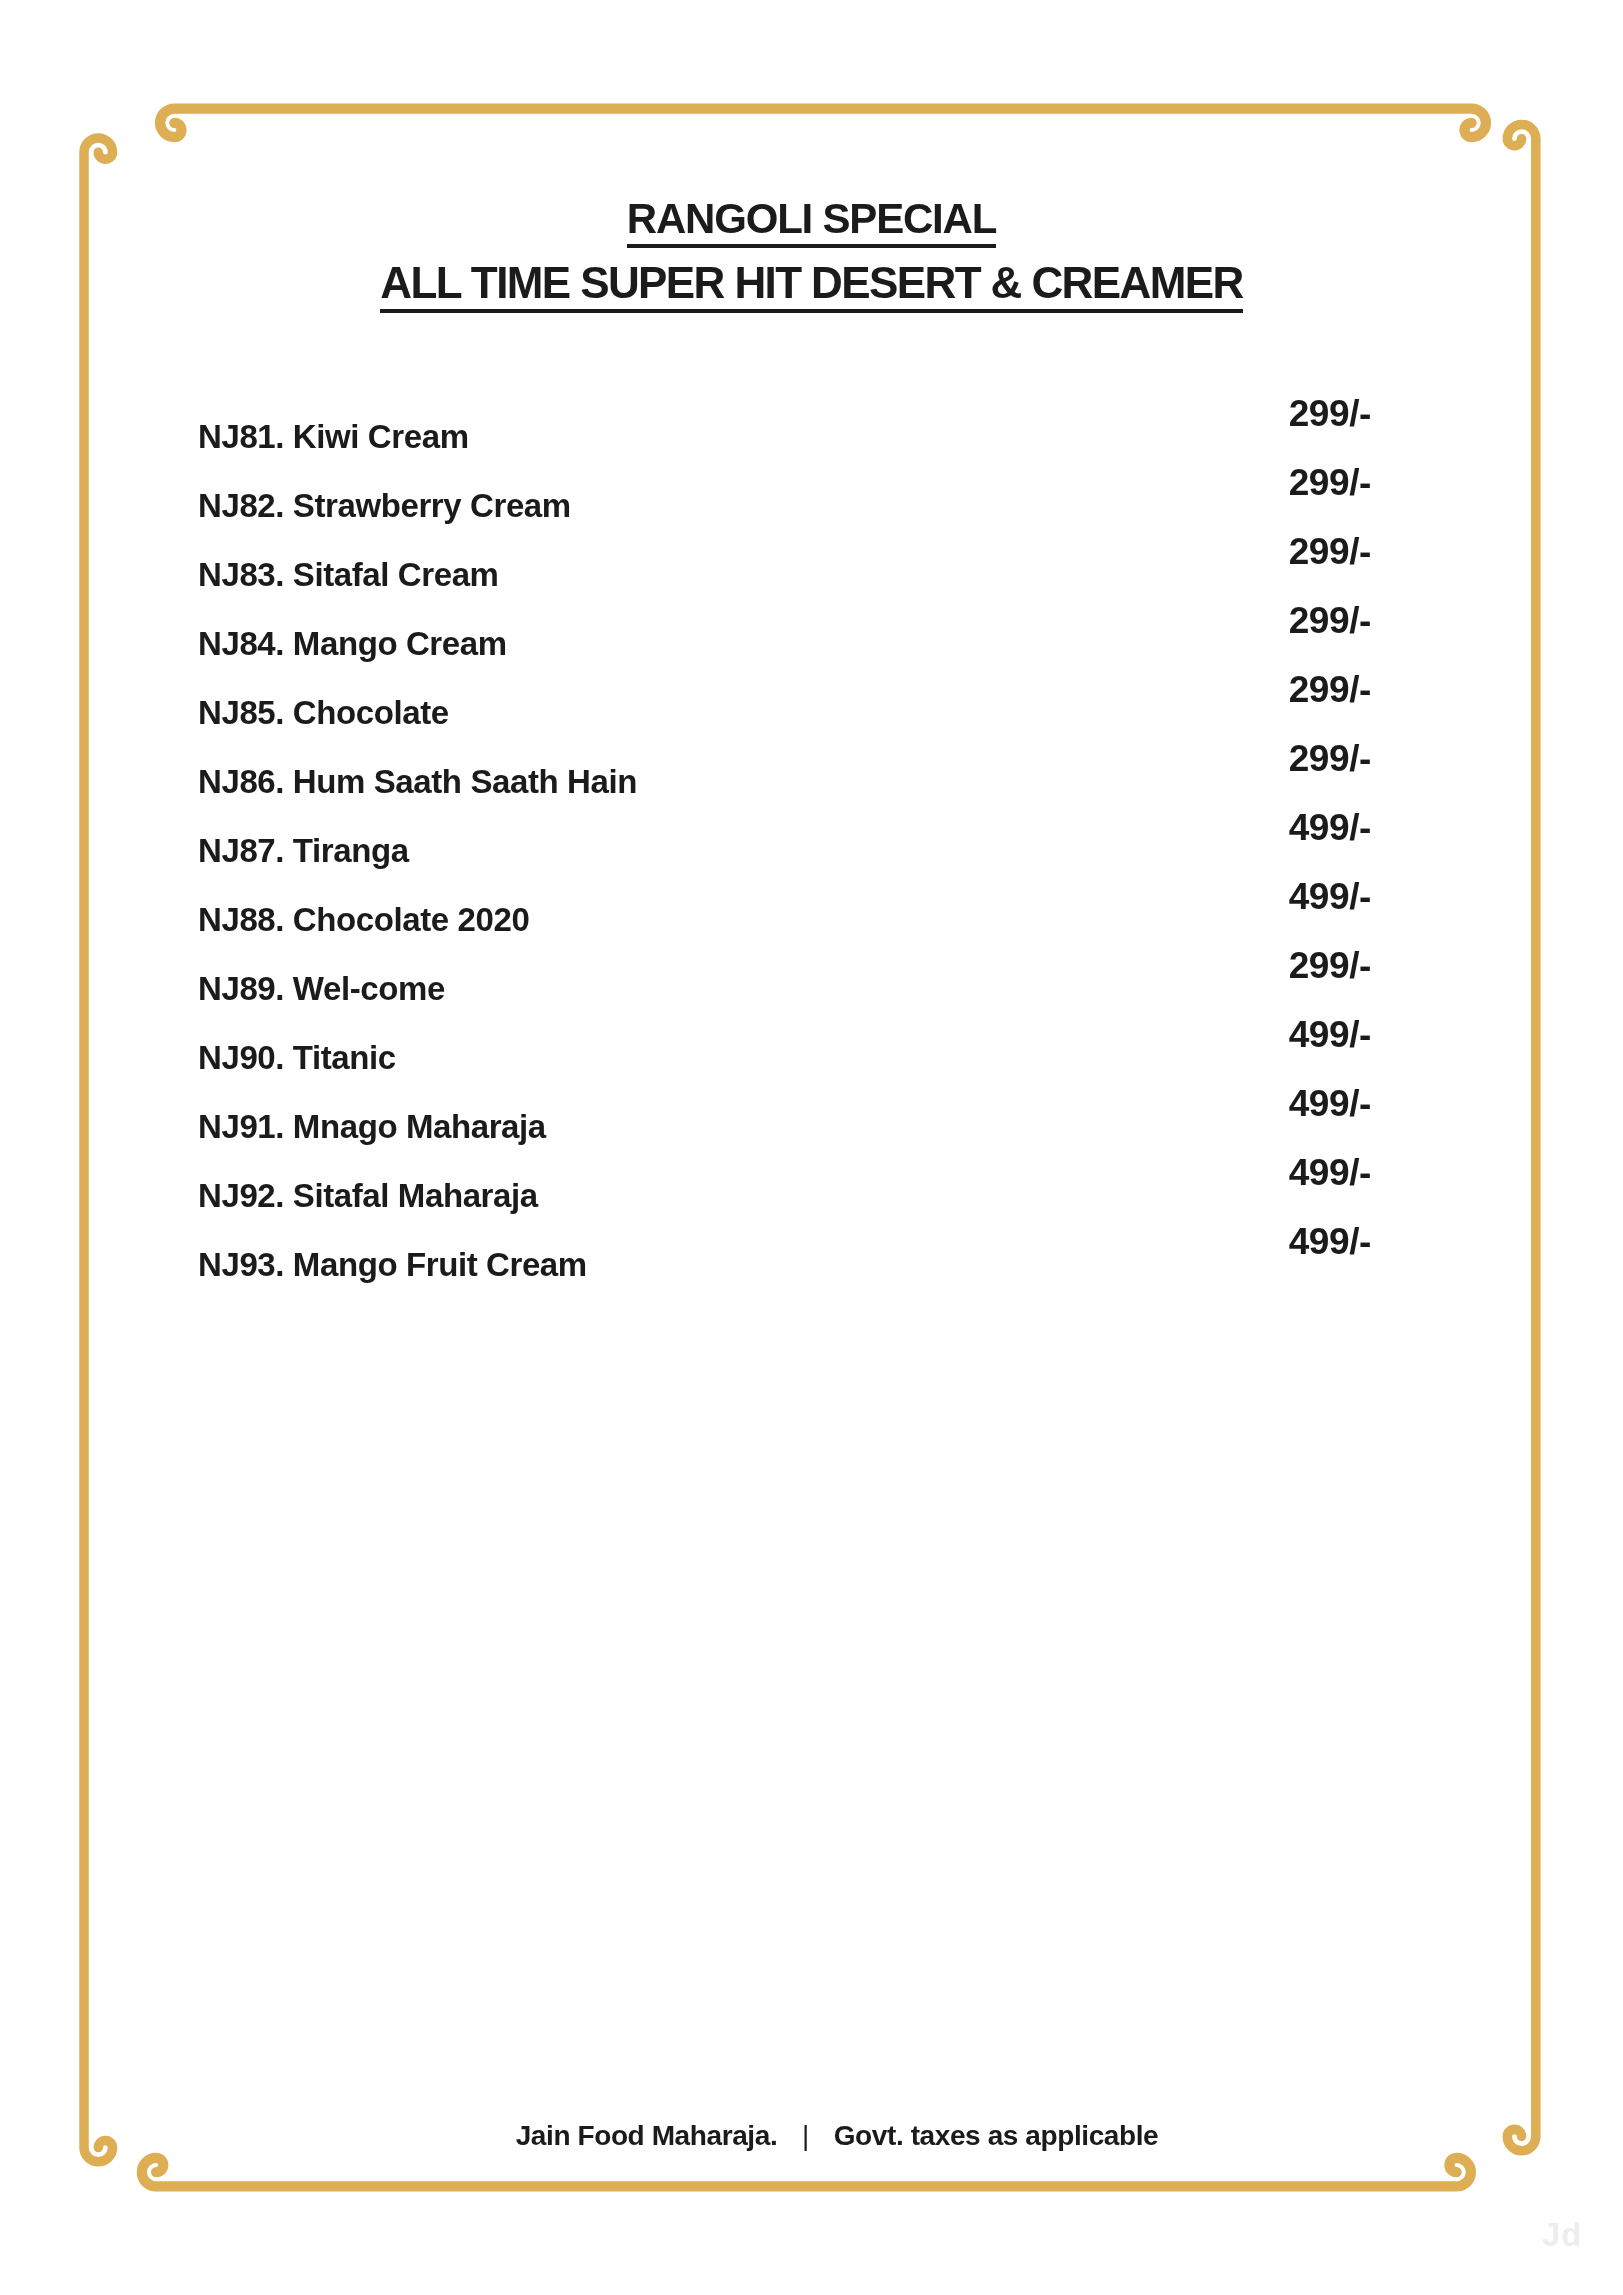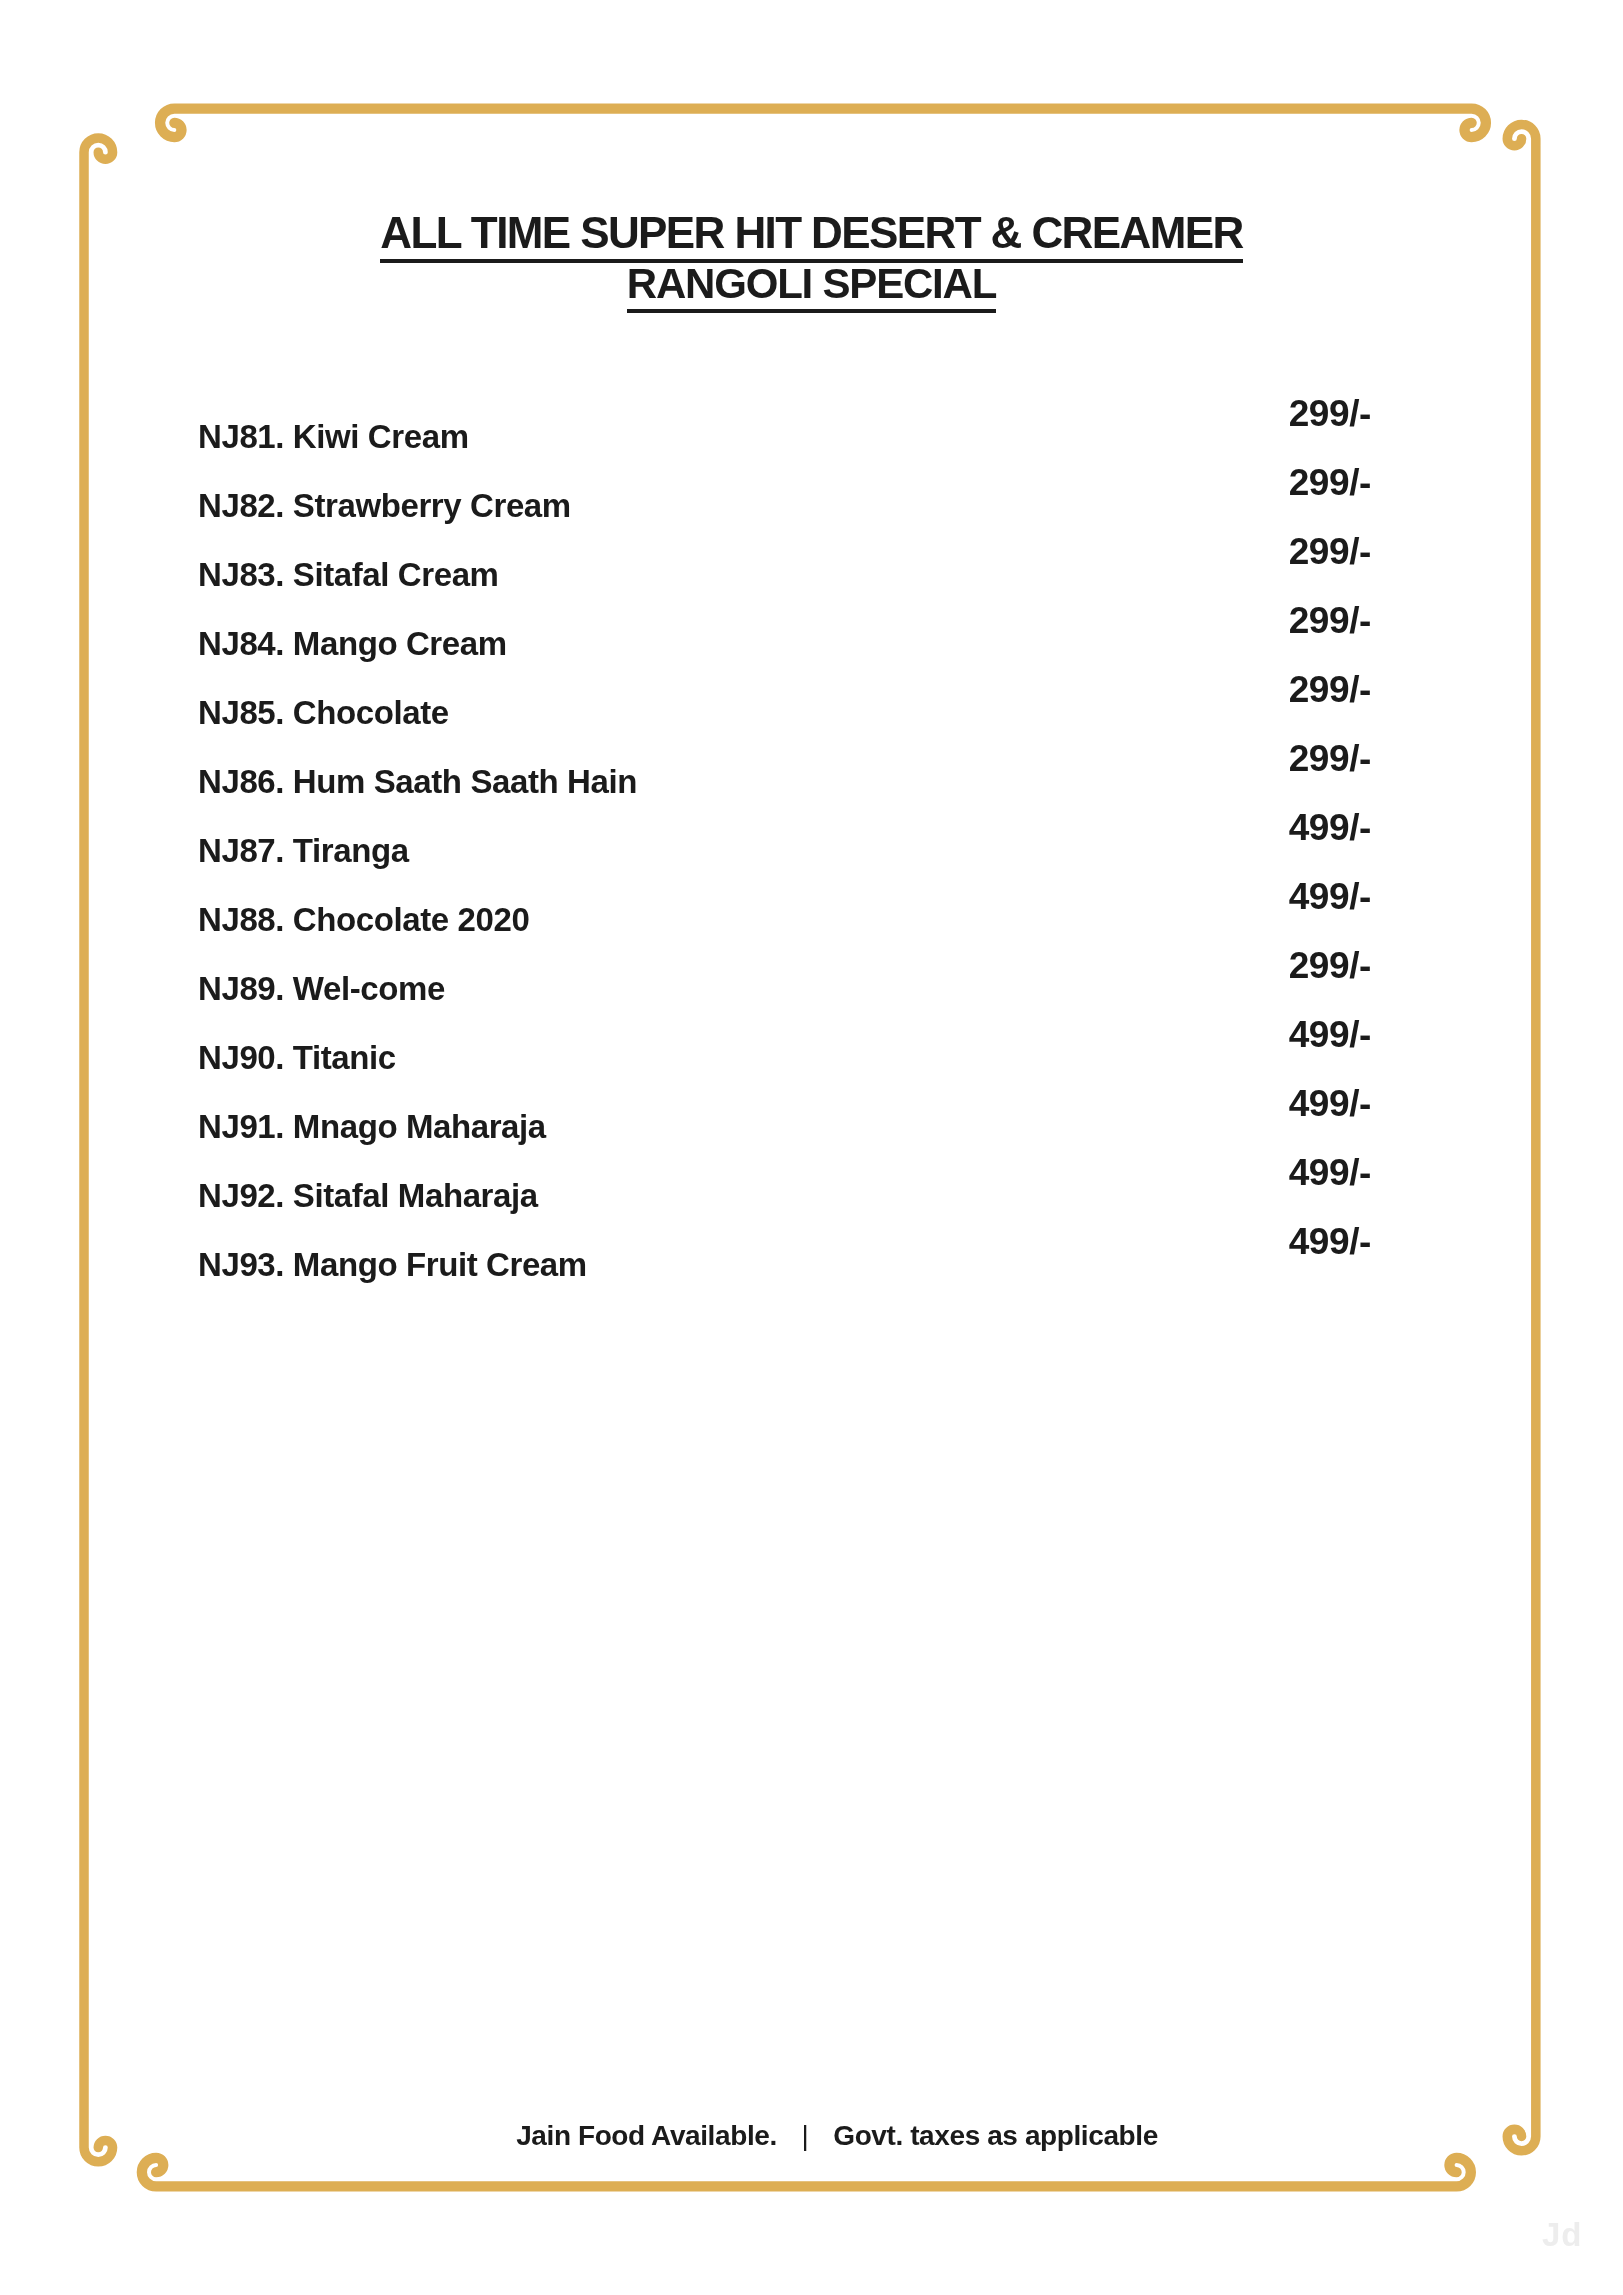--- a/index.html
+++ b/index.html
@@ -81,26 +81,26 @@
 <div class="page" style="color: rgb(27, 27, 27);">
 
   <svg class="frame" viewBox="0 0 2048 2896" aria-hidden="true">
     <path stroke-width="13" d="M 220,155 A 9,9 0 0 1 220,173 A 18,18 0 0 1 220,137 L 1857,137 A 18,18 0 0 1 1857,173 A 9,9 0 0 1 1857,155" stroke="#ddae54"></path>
     <path stroke-width="12" d="M 124,192 A 9,9 0 0 0 142,192 A 18,18 0 0 0 106,192 L 106,2710 A 18,18 0 0 0 142,2710 A 9,9 0 0 0 124,2710" stroke="#ddae54"></path>
     <path stroke-width="12" d="M 1920,175 A 9,9 0 0 1 1902,175 A 18,18 0 0 1 1938,175 L 1938,2696 A 18,18 0 0 1 1902,2696 A 9,9 0 0 1 1920,2696" stroke="#ddae54"></path>
     <path stroke-width="13" d="M 197,2741 A 9,9 0 0 0 197,2723 A 18,18 0 0 0 197,2759 L 1838,2759 A 18,18 0 0 0 1838,2723 A 9,9 0 0 0 1838,2741" stroke="#ddae54"></path>
   </svg>
 
   <header class="titles">
+    <span class="title-line title-1">
+      <span class="u">RANGOLI SPECIAL</span>
+    </span>
     <span class="title-line title-2">
       <span class="u">ALL TIME SUPER HIT DESERT &amp; CREAMER</span>
     </span>
-    <span class="title-line title-1">
-      <span class="u">RANGOLI SPECIAL</span>
-    </span>
   </header>
 
   <ul class="items">
 
       <li class="row">
         <span class="item-label">
           <span>NJ81.</span>
           <span>Kiwi Cream</span>
         </span>
         <span class="item-price">299/-</span>
@@ -197,21 +197,21 @@
       <li class="row">
         <span class="item-label">
           <span>NJ93.</span>
           <span>Mango Fruit Cream</span>
         </span>
         <span class="item-price">499/-</span>
       </li>
     </ul>
 
   <footer class="page-footer">
-    <span>Jain Food Available.</span>
+    <span>Jain Food Maharaja.</span>
     <span class="sep">|</span>
     <span>Govt. taxes as applicable</span>
   </footer>
 
   <div class="watermark" style="color: rgb(237, 237, 237);">Jd</div>
 
 </div>
 
 
 </body></html>

